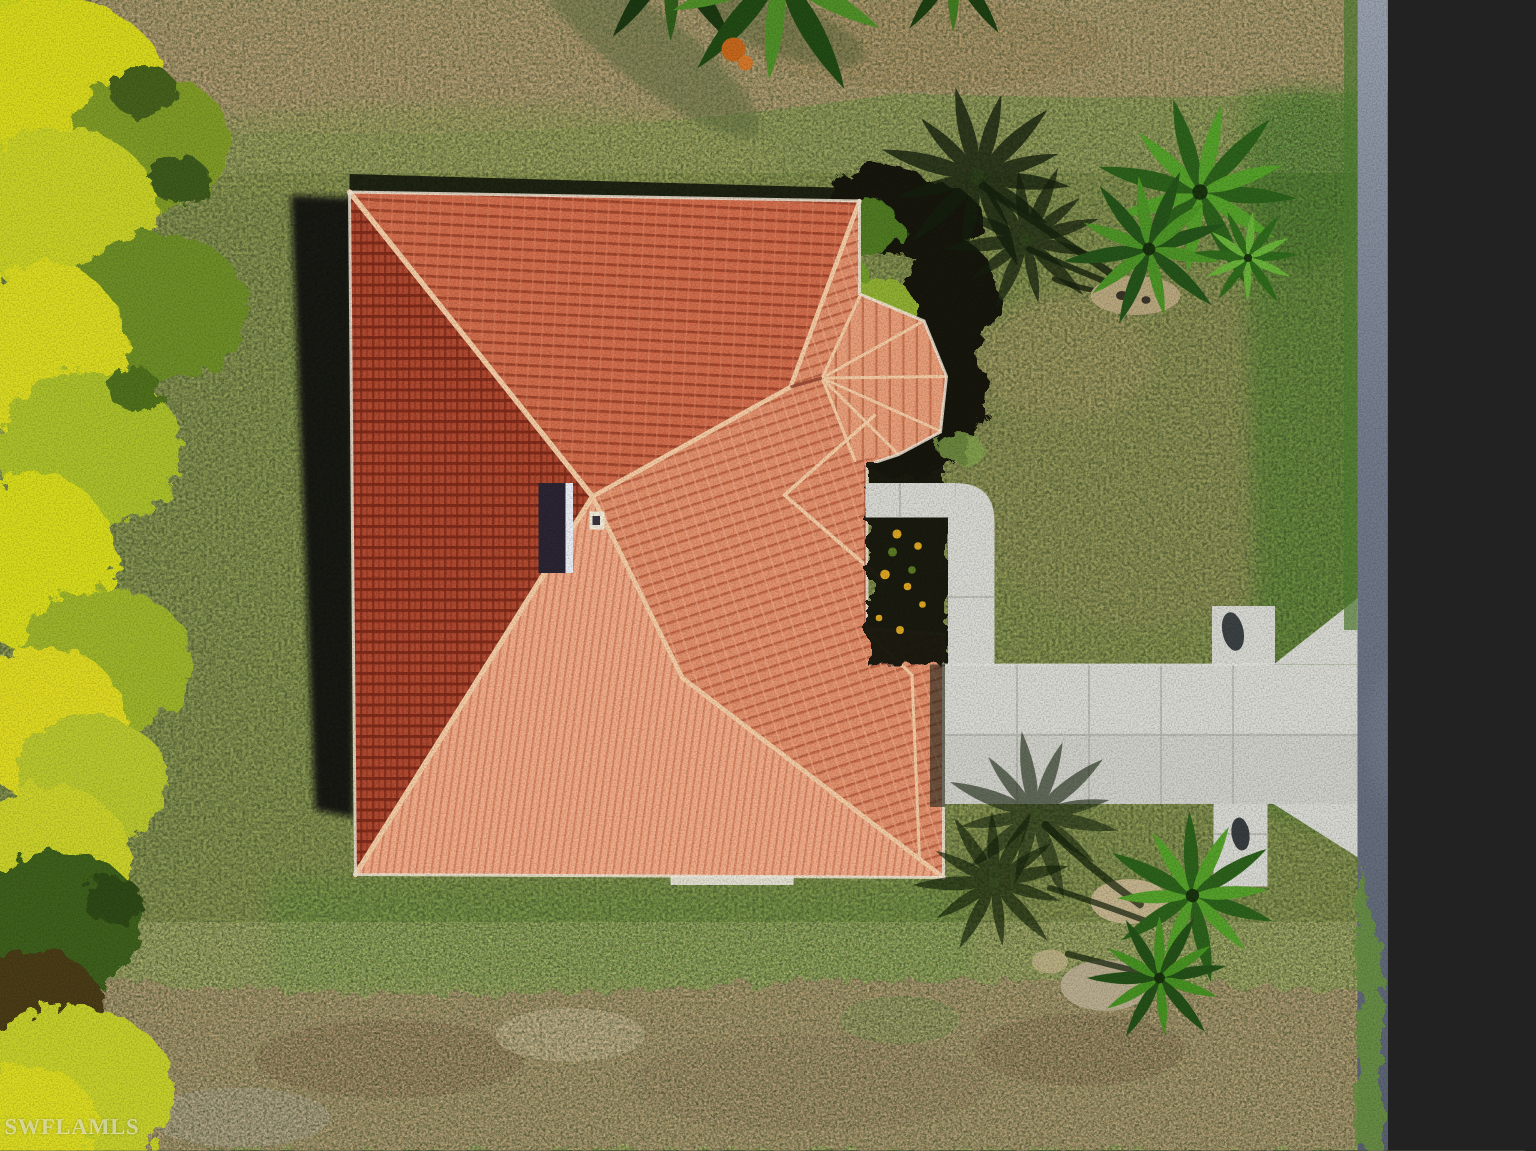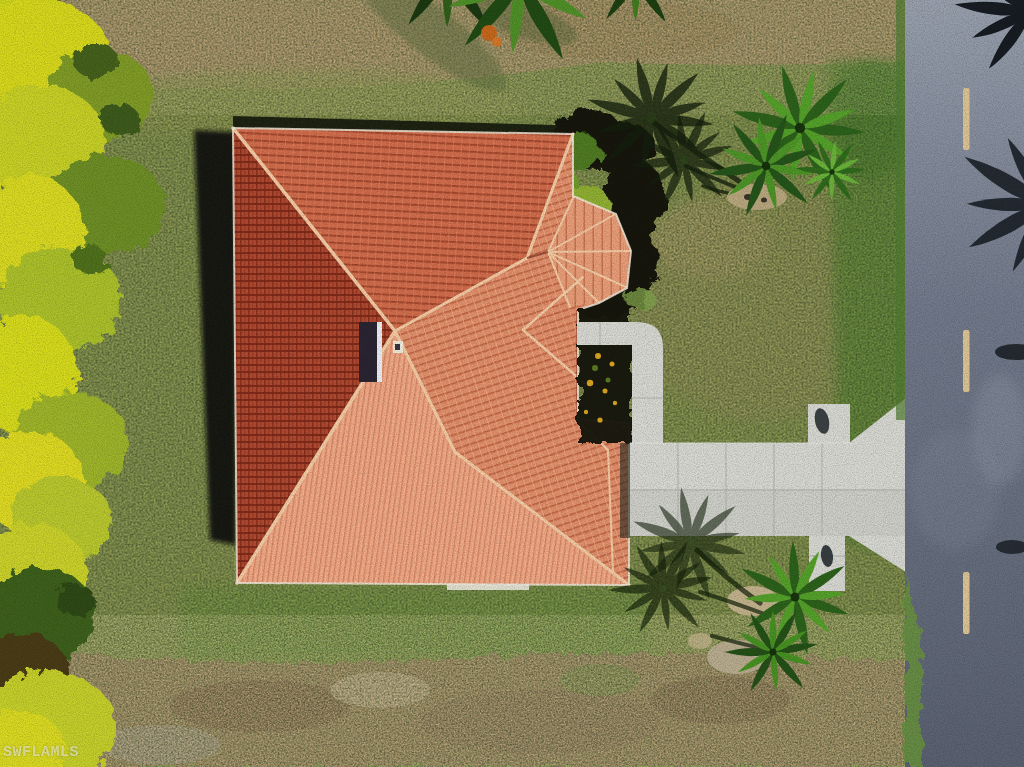--- a/index.html
+++ b/index.html
@@ -1,17 +1,17 @@
 <!DOCTYPE html>
 <html style="--grassBase: #8f9b57; --grassDry: #b29a72; --grassGreen: #679040; --dirt: #a18a66; --hedgeYellow: #d6d71f; --mulch: #15180e; --roofDark: #b14a31; --roofDarkLine: #7c2817; --roofMid: #d06c4b; --roofMidLine: #9a3f27; --roofLight: #e2906c; --roofLightLine: #b5593a; --roofSun: #f0ab89; --roofSunLine: #d27b57; --roofBay: #e89d79; --ridge: #f2cba4; --concrete: #d6d7d1; --concreteJoint: #aeafa8; --roadLight: #939baa; --roadMid: #747c8c; --roadDark: #5c6373; --dash: #dcc393; --palmDark: #2c611b; --palmLight: #54a02a; --shadow: #131c10; --skylight: #2b2433; --flower: #d9a422; --eave: #f0e6d6;"><head>
 <meta charset="utf-8">
 <style>
   html,body{margin:0;padding:0;background:#222;}
-  .stage{position:relative;width:1024px;height:767px;overflow:hidden;
-         font-family:Liberation Mono, monospace;}
+  .stage{position:relative;width:925px;height:767px;overflow:hidden;
+         font-family:Liberation Serif, serif;}
   .stage svg{position:absolute;inset:0;display:block;}
   .watermark{position:absolute;left:3px;top:744px;font-size:15px;font-weight:700;
              letter-spacing:.5px;color:rgba(255,255,255,.52);
              text-shadow:0 0 2px rgba(60,60,30,.35);user-select:none;}
 </style>
 </head>
 <body>
 
 <div class="stage">
 <svg width="1024" height="767" viewBox="0 0 1024 767">

